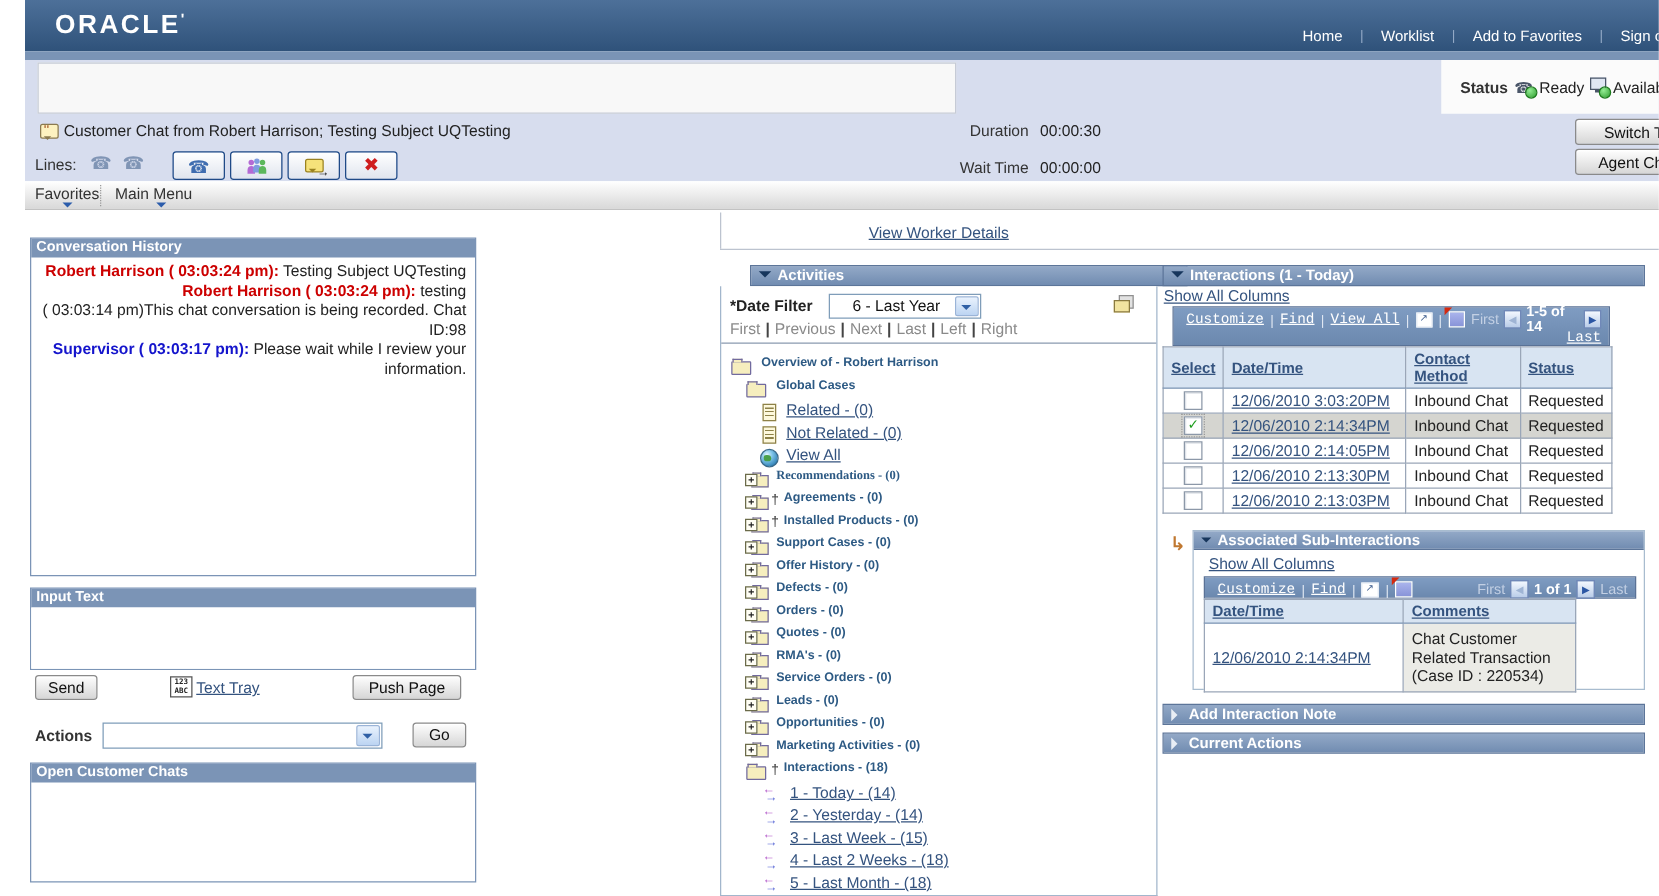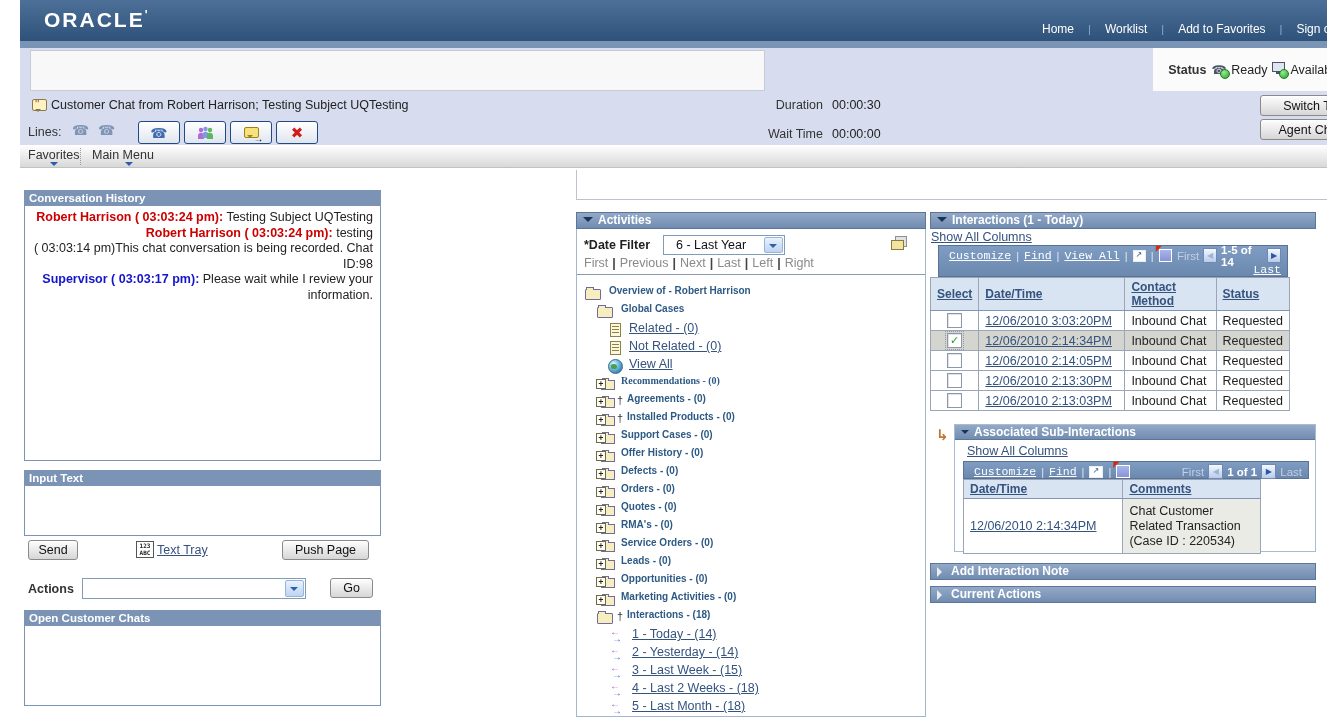--- a/index.html
+++ b/index.html
@@ -61,21 +61,21 @@
   .spk-red{color:#cc0000;font-weight:bold;}
   .spk-blue{color:#1414cc;font-weight:bold;}
   .inp-body{display:block;width:100%;height:49px;border:0;box-sizing:border-box;resize:none;font-family:"Liberation Sans","DejaVu Sans",sans-serif;}
   .chats-body{height:79px;}
 
   .ic-tray{display:inline-block;width:16px;height:15px;border:1px solid #555;background:#fff;text-align:center;
            font-family:"DejaVu Sans Mono","Liberation Mono",monospace;font-size:6px;line-height:7px;color:#222;font-weight:bold;}
   .link{color:#34537f;text-decoration:underline;cursor:pointer;}
 
   .sel{position:absolute;background:#fff;border:1px solid #7f9db9;box-sizing:border-box;}
-  .sel .val{position:absolute;left:12px;top:2px;font-size:12.5px;color:#111;white-space:nowrap;}
+  .sel .val{position:absolute;left:18px;top:2px;font-size:12.5px;color:#111;white-space:nowrap;}
   .sel .sbtn{position:absolute;right:1px;top:1px;bottom:1px;width:17px;border-radius:2px;
              background:linear-gradient(#e9f2fd,#bcd4f2);border:1px solid #9ab4d8;}
   .sel .sbtn::after{content:"";position:absolute;left:4px;top:6px;border:4px solid transparent;border-top-color:#2f5fa5;}
 
   
   .ghead{background:linear-gradient(#93a9c7,#718cb1);border:1px solid #5c7599;box-sizing:border-box;
          color:#fff;font-weight:bold;font-size:12px;height:17px;line-height:15px;padding-left:6px;}
   .tri-d{display:inline-block;width:0;height:0;border:5px solid transparent;border-top-color:#17365c;vertical-align:-3px;margin-right:5px;}
   .tri-r{display:inline-block;width:0;height:0;border:5px solid transparent;border-left-color:#e9eef5;vertical-align:-2px;margin-right:4px;}
 
@@ -242,23 +242,26 @@
     <span class="sbtn"></span>
   </div>
   <button class="abs btn" style="left:310px;top:578px;width:43px;height:20px;">Go</button>
 
   <div class="lpanel" style="top:610px;">
     <div class="lpanel-h">Open Customer Chats</div>
     <div class="chats-body"></div>
   </div>
 
   <div class="abs vline" style="left:556px;top:170px;height:29px;"></div>
+  <div class="abs" style="left:556px;top:179px;width:350px;text-align:center;">
+    <a class="link">View Worker Details</a>
+  </div>
   <div class="abs hline" style="left:556px;top:199px;width:765px;"></div>
 
-  <div class="abs ghead" style="left:556px;top:212px;width:350px;">
+  <div class="abs ghead" style="left:580px;top:212px;width:350px;">
     <span class="tri-d"></span><span>Activities</span>
   </div>
   <div class="act-body">
     <b class="abs" style="left:7px;top:9px;color:#222;">*Date Filter</b>
     <div class="sel" style="left:86px;top:6px;width:122px;height:20px;">
       <span class="val">6 - Last Year</span>
       <span class="sbtn"></span>
     </div>
     <span class="ic-pers" style="left:314px;top:7px;"></span>
     <div class="gray-nav">

